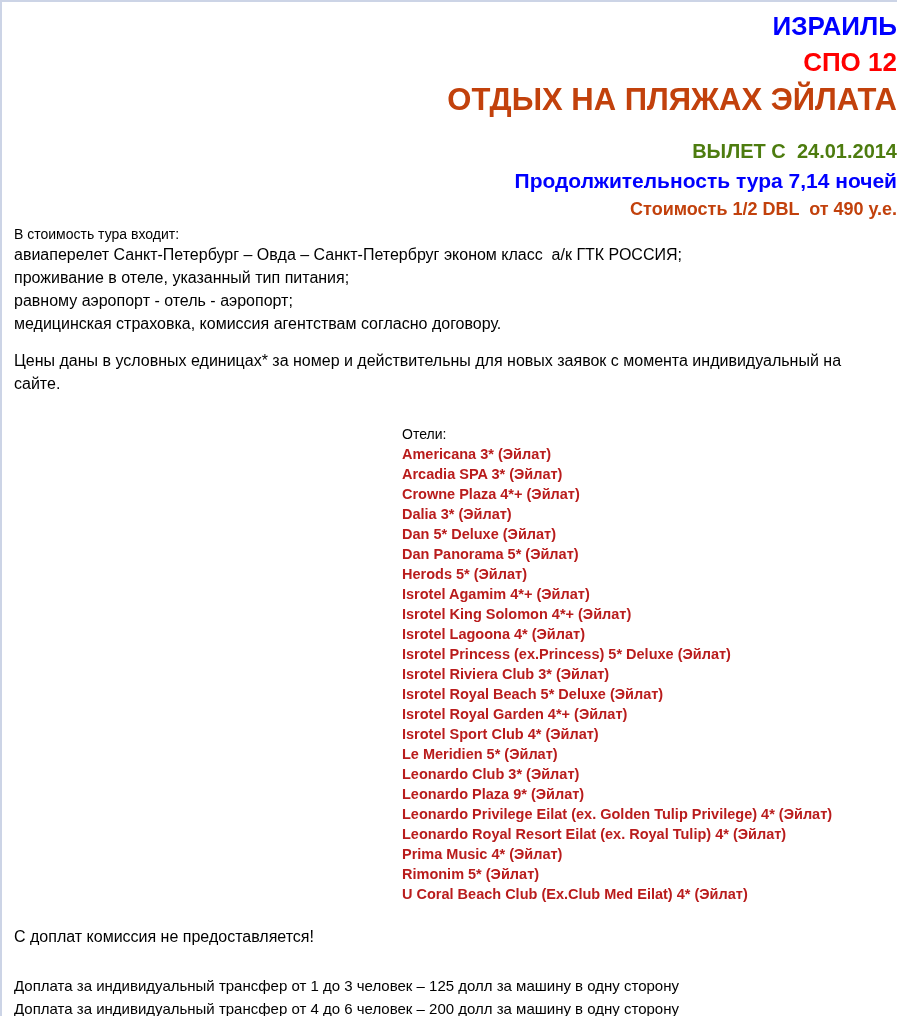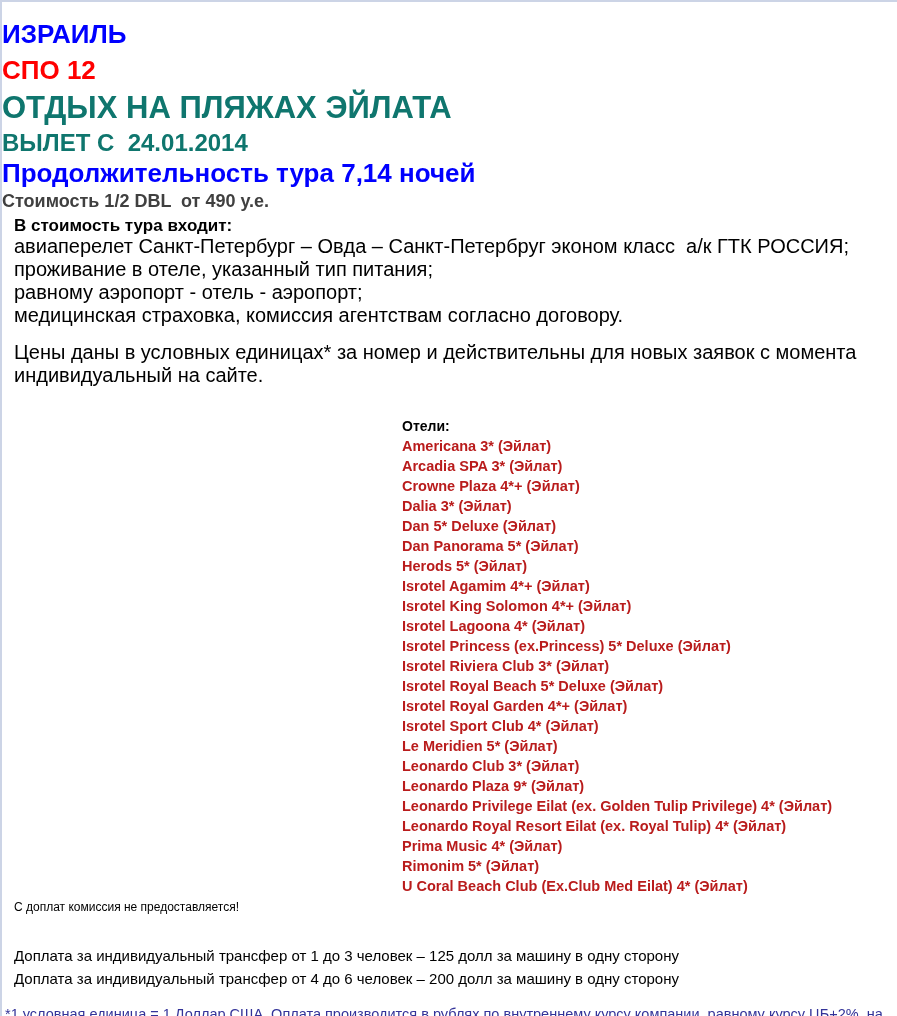--- a/index.html
+++ b/index.html
@@ -12,47 +12,47 @@
     width: 897px;
     height: 1016px;
     background: #ffffff;
     border-top: 2px solid #ccd4e6;
     border-left: 2px solid #ccd4e6;
     overflow: hidden;
   }
   .pre { white-space: pre-wrap; }
 
   
-  .doc-header { text-align: left; padding-top: 14px; font-weight: bold; }
+  .doc-header { text-align: right; padding-top: 6px; font-weight: bold; }
   .h-country   { font-size: 26px; line-height: 36px; color: #0000FF; }
   .h-code      { font-size: 26px; line-height: 36px; color: #FF0000; }
-  .h-tour      { font-size: 31px; line-height: 40px; color: #0f766e; }
-  .h-departure { font-size: 24px; line-height: 30px; color: #0f766e; }
-  .h-duration  { font-size: 26px; line-height: 30px; color: #0000FF; }
-  .h-price     { font-size: 18px; line-height: 27px; color: #404040; }
+  .h-tour      { font-size: 31px; line-height: 40px; color: #c2410c; }
+  .h-departure { font-size: 20px; line-height: 30px; color: #4d7c0f; margin-top: 16px; }
+  .h-duration  { font-size: 21px; line-height: 30px; color: #0000FF; }
+  .h-price     { font-size: 18px; line-height: 27px; color: #c2410c; }
 
   
   .included { padding: 2px 12px 0 12px; }
-  .included-heading { font-size: 17px; font-weight: bold; line-height: 18px; }
-  .body-line { font-size: 20px; line-height: 23px; }
+  .included-heading { font-size: 14px; font-weight: normal; line-height: 18px; }
+  .body-line { font-size: 16px; line-height: 23px; }
   .pricing-note { margin-top: 14px; }
 
   
   .hotels { margin: 30px 0 0 400px; }
-  .hotels-heading { font-size: 14px; font-weight: bold; line-height: 19px; }
+  .hotels-heading { font-size: 14px; font-weight: normal; line-height: 19px; }
   .hotel-link {
     font-size: 14.5px;
     font-weight: bold;
     line-height: 20px;
     color: #b91c1c;
     cursor: pointer;
   }
 
   
-  .footer-commission { padding: 0 12px; font-size: 12px; line-height: 22px; }
+  .footer-commission { padding: 0 12px; margin-top: 22px; font-size: 16px; line-height: 22px; }
   .footer-transfers  { padding: 0 12px; margin-top: 26px; }
   .transfer-line { font-size: 15px; line-height: 23px; }
   .footer-currency {
     padding: 0 3px;
     margin-top: 14px;
     font-size: 14.5px;
     line-height: 20px;
     color: #333399;
   }
 </style>

